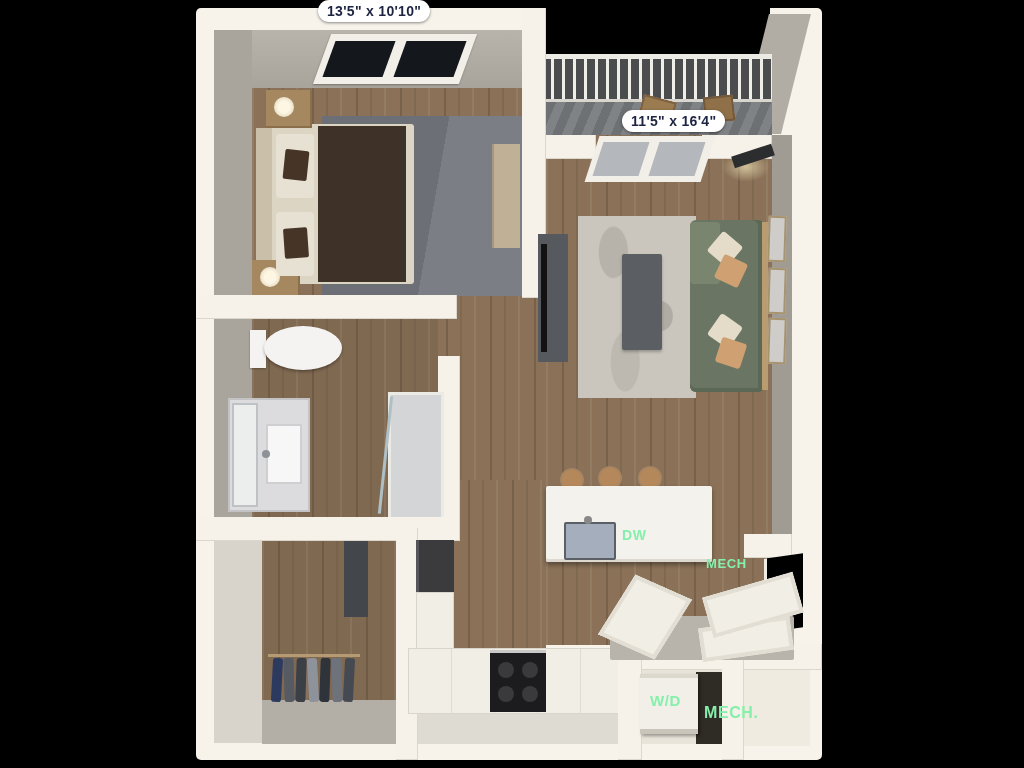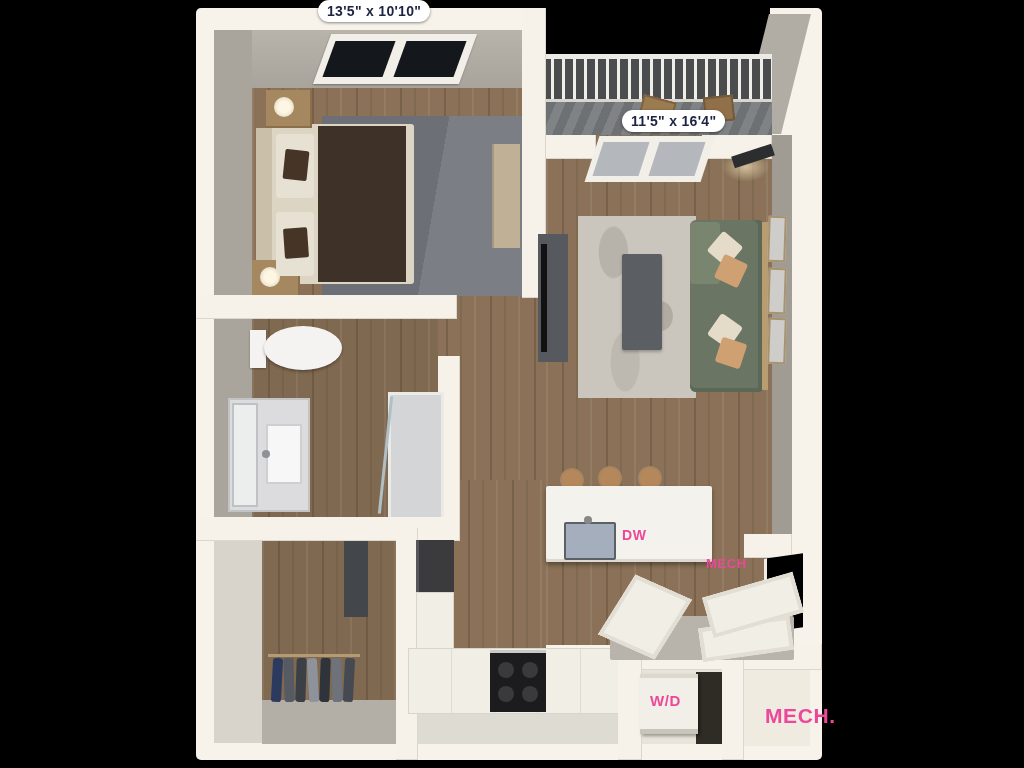--- a/index.html
+++ b/index.html
@@ -10,21 +10,21 @@
     background-image:repeating-linear-gradient(90deg,
       rgba(255,255,255,.08) 0 2px, rgba(0,0,0,0) 2px 16px,
       rgba(0,0,0,.14) 16px 18px, rgba(0,0,0,0) 18px 30px,
       rgba(0,0,0,.07) 30px 32px, rgba(0,0,0,0) 32px 44px);}
   .wood-dark{filter:brightness(.93);}
   .wall{background:#f6f2ea;box-shadow:inset -1px -1px 0 #dcd7cc;}
   .grayface{background:#a9a49c;}
   .badge{position:absolute;background:#fff;color:#1d2442;font-weight:bold;font-size:14px;
          line-height:20px;padding:1px 9px;border-radius:11px;white-space:nowrap;
          box-shadow:0 1px 3px rgba(0,0,0,.45);z-index:9;letter-spacing:.3px;text-align:center;}
-  .note{position:absolute;color:#ec4899;font-weight:bold;z-index:9;letter-spacing:.6px;}
+  .note{position:absolute;color:#86efac;font-weight:bold;z-index:9;letter-spacing:.6px;}
   .cab{background:#f1eee6;box-shadow:inset 0 0 0 1px #d9d5cb;}
   .pillow{background:#e7e1d3;border-radius:4px;}
   .accent{background:#463527;border-radius:2px;}
   .diam{border-radius:3px;}
   .frame{background:#cfcdc9;border:2px solid #a8936f;}
 </style>
 </head>
 <body>
 
 <div id="stage">
@@ -158,18 +158,18 @@
 
   <div class="abs wall" style="left:618px;top:644px;width:204px;height:26px;z-index:4;"></div>
   <div class="abs wall" style="left:618px;top:644px;width:24px;height:116px;z-index:4;"></div>
   <div class="abs wall" style="left:722px;top:656px;width:22px;height:104px;z-index:4;"></div>
   <div class="abs" style="left:642px;top:670px;width:80px;height:74px;background:#e8e4da;z-index:2;"></div>
   <div class="abs" style="left:696px;top:672px;width:26px;height:72px;background:#2f2b25;z-index:3;"></div>
   <div class="abs" style="left:640px;top:674px;width:58px;height:60px;background:#f2efe8;z-index:4;
               box-shadow:inset 0 4px 0 #dcd8cd, inset 0 -5px 0 #c9c5ba, 2px 2px 3px rgba(0,0,0,.35);"></div>
   <div class="note" style="left:650px;top:692px;font-size:15px;">W/D</div>
   <div class="abs" style="left:744px;top:668px;width:66px;height:78px;background:#f0ebe1;z-index:2;"></div>
-  <div class="note" style="left:765px;top:704px;font-size:21px;">MECH.</div>
+  <div class="note" style="left:704px;top:704px;font-size:16px;">MECH.</div>
 
   <div class="badge" style="left:318px;top:0px;">13'5" x 10'10"</div>
   <div class="badge" style="left:622px;top:110px;">11'5" x 16'4"</div>
 
 </div>
 
 </body></html>

